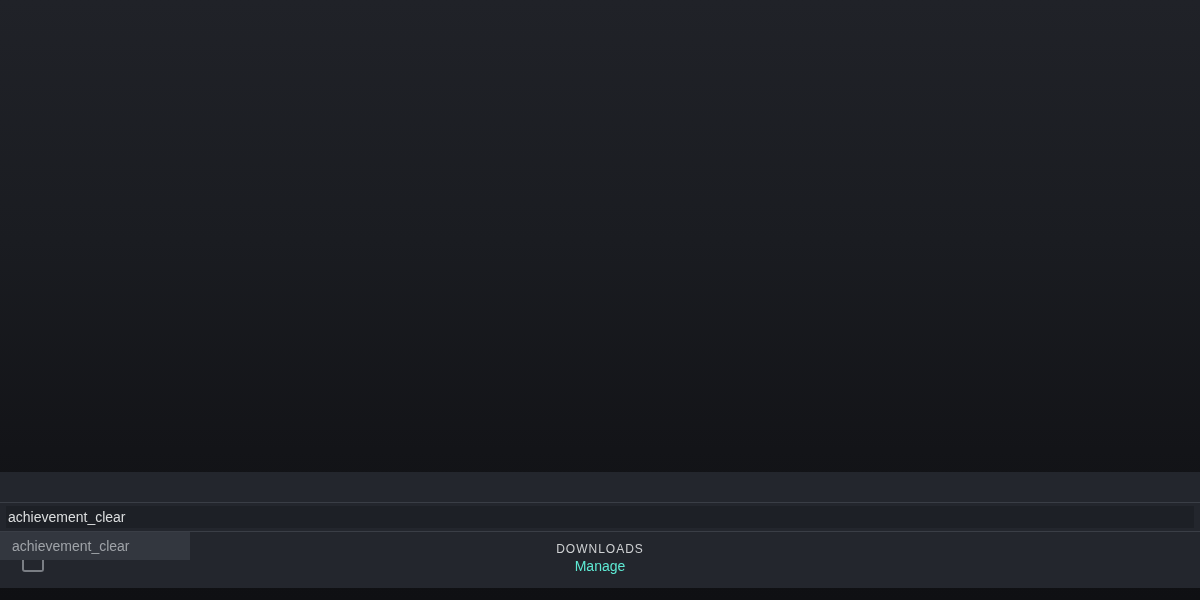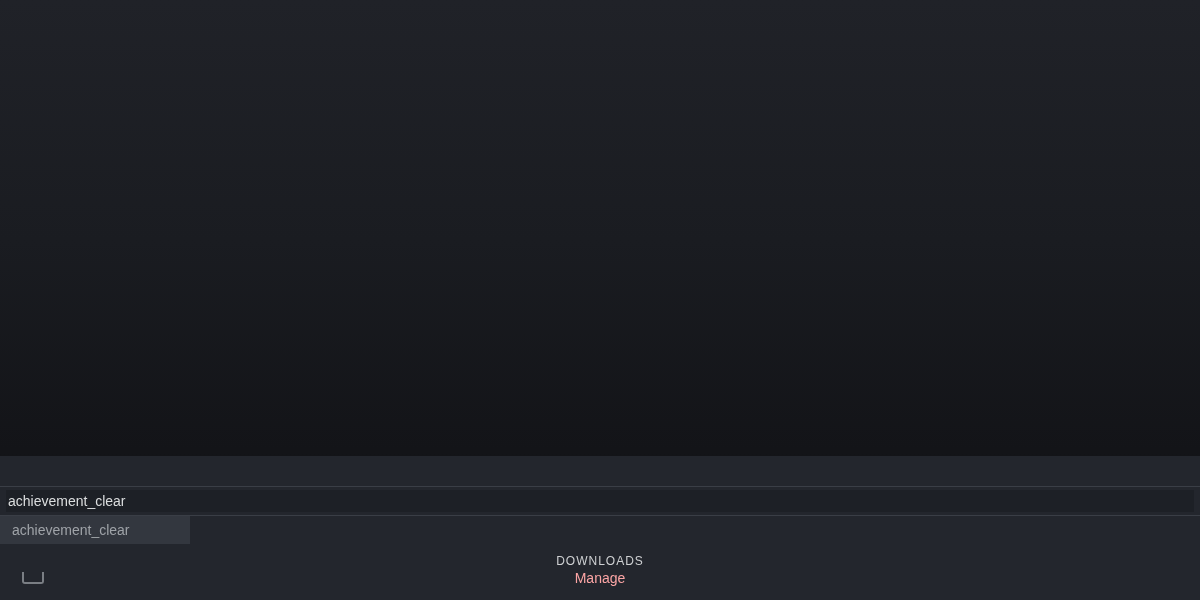--- a/index.html
+++ b/index.html
@@ -6,22 +6,22 @@
   html, body { width: 1200px; height: 600px; overflow: hidden; }
   body {
     background: linear-gradient(to bottom, #202228 0%, #1a1c21 40%, #131418 75%, #0f1013 100%);
     font-family: Arial, Helvetica, sans-serif;
     position: relative;
   }
   .bottom-region {
     position: absolute;
     left: 0;
     right: 0;
-    bottom: 0;
-    height: 144px;
+    bottom: 12px;
+    height: 116px;
     background: #23262d;
   }
   .console-wrap {
     position: absolute;
     left: 0;
     right: 0;
     top: 30px;
     height: 30px;
     border-top: 1px solid #3a3e46;
     border-bottom: 1px solid #3a3e46;
@@ -76,21 +76,21 @@
     bottom: 14px;
     text-align: center;
   }
   .downloads-title {
     color: #cfd1d3;
     font-size: 12px;
     letter-spacing: 1px;
     font-weight: 400;
   }
   .downloads-sub {
-    color: #fca5a5;
+    color: #5eead4;
     font-size: 14px;
     margin-top: 2px;
   }
 </style>
 </head>
 <body>
 
 <div class="bottom-region">
 
   <div class="console-wrap">

